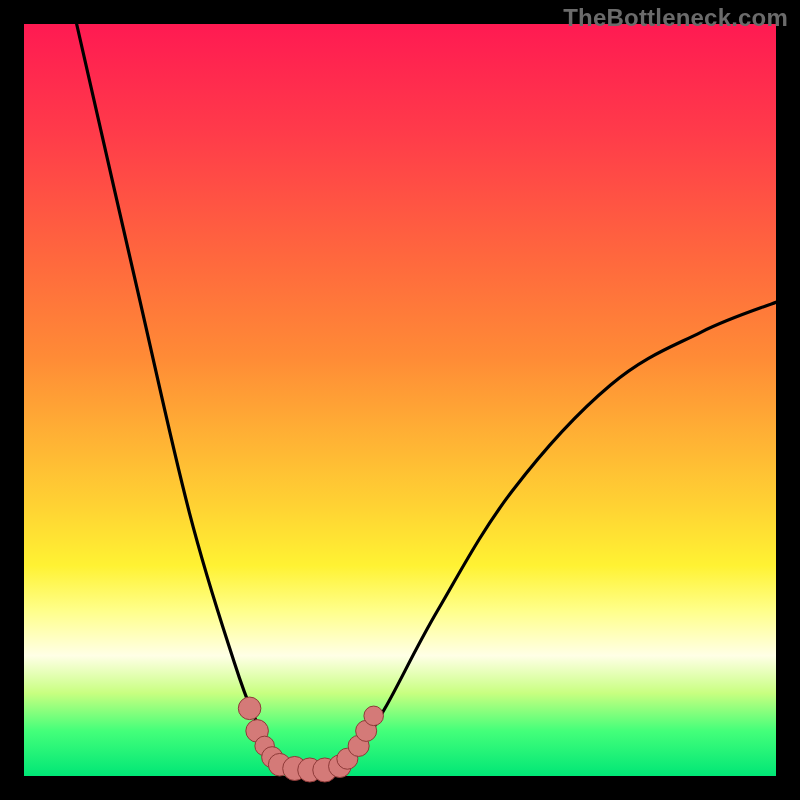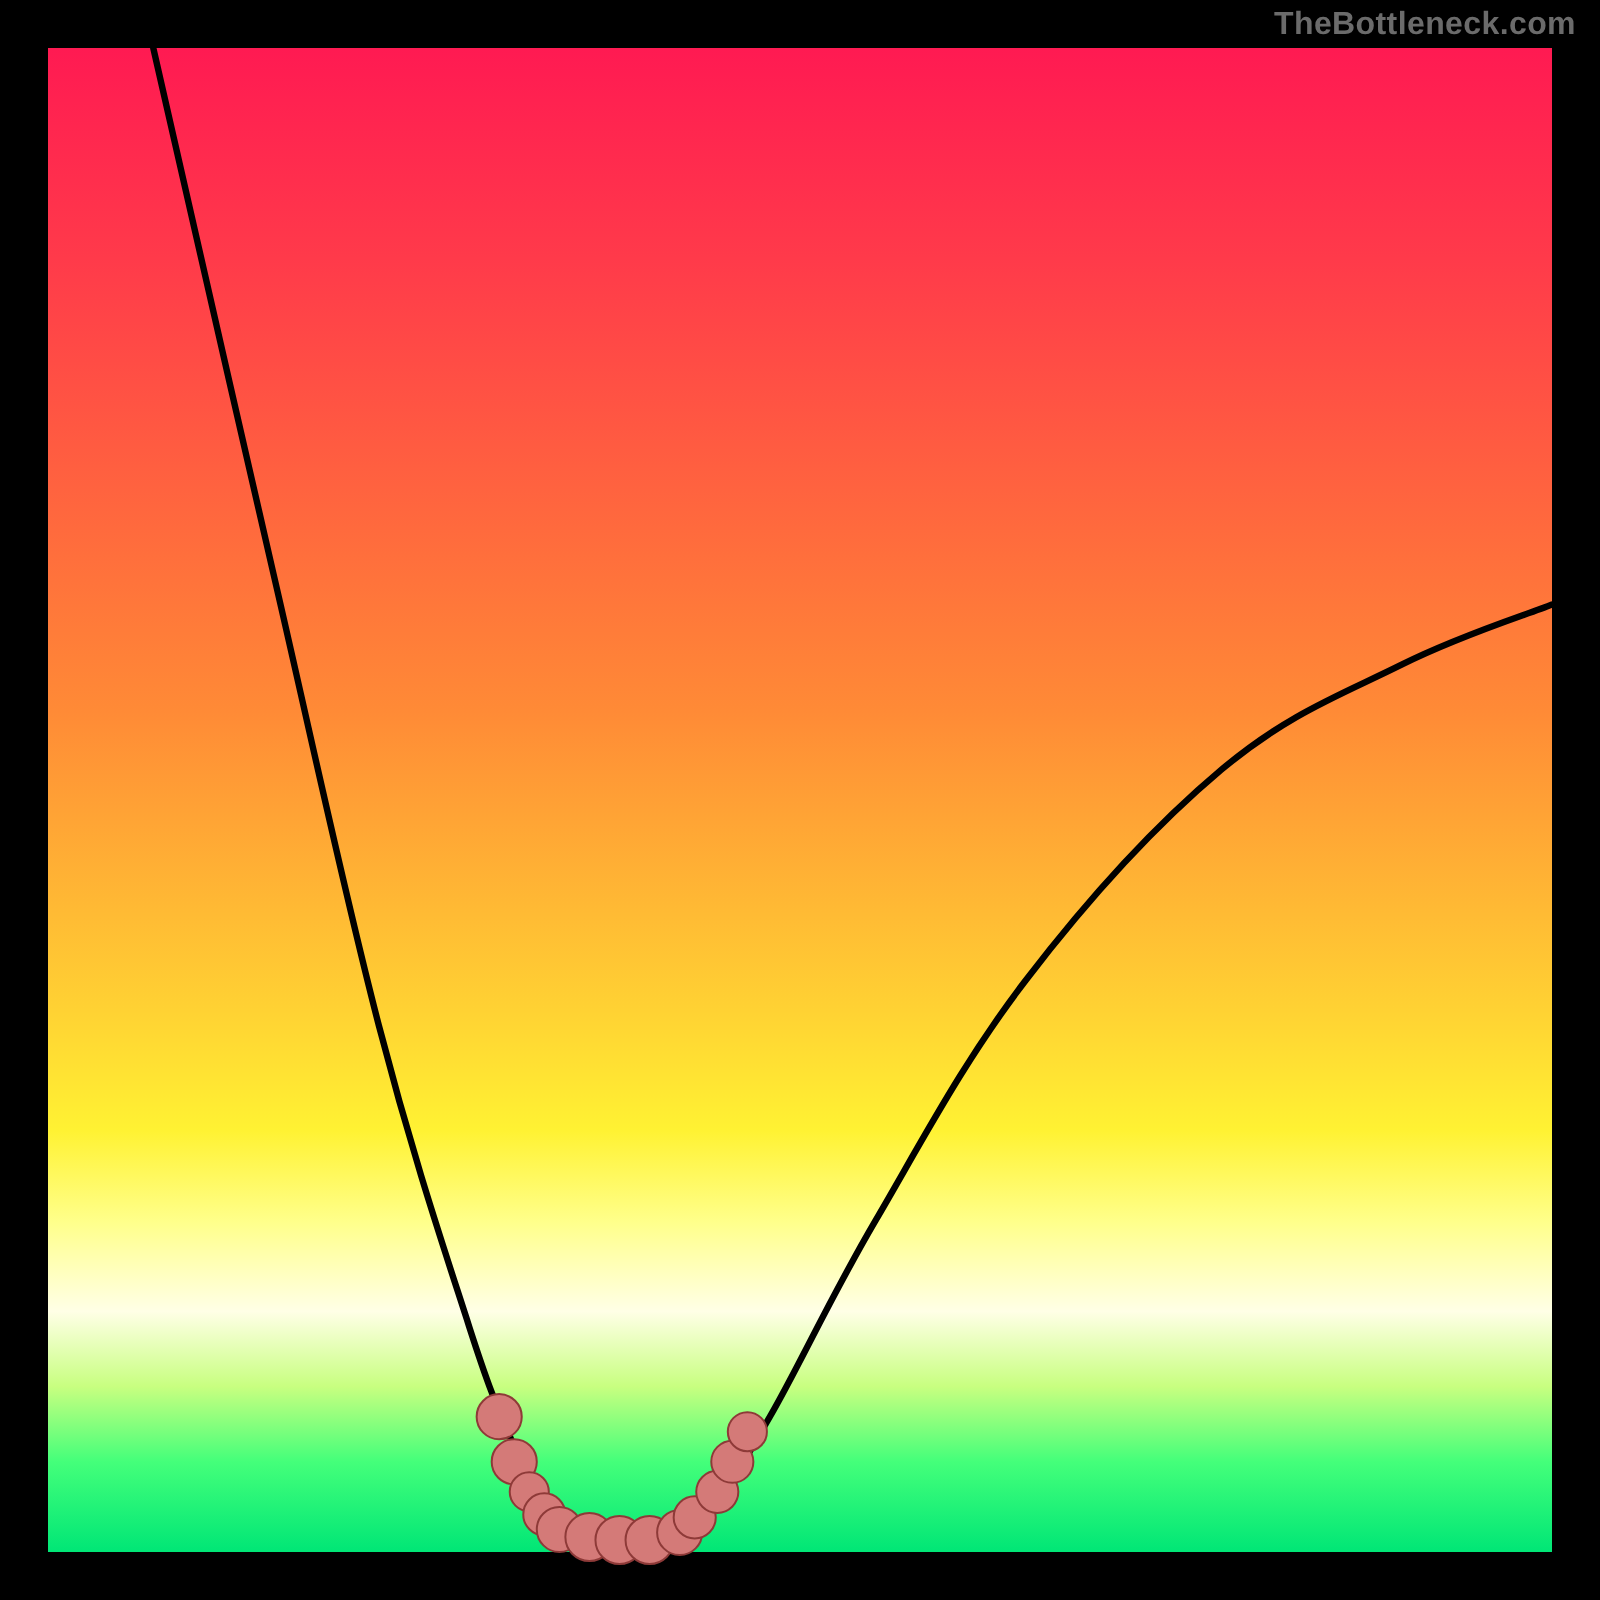--- a/index.html
+++ b/index.html
@@ -27,21 +27,21 @@
       #ffffe6 84%,
       #c8ff80 89%,
       #44ff7a 94%,
       #00e676 100%);
   }
   .watermark {
     position: absolute;
     top: 4px;
     right: 12px;
     font-family: Arial, Helvetica, sans-serif;
-    font-size: 16px;
+    font-size: 24px;
     font-weight: 600;
     color: #6b6b6b;
     letter-spacing: 0.2px;
     user-select: none;
   }
   svg.curves {
     position: absolute;
     left: 0;
     top: 0;
     width: 752px;

